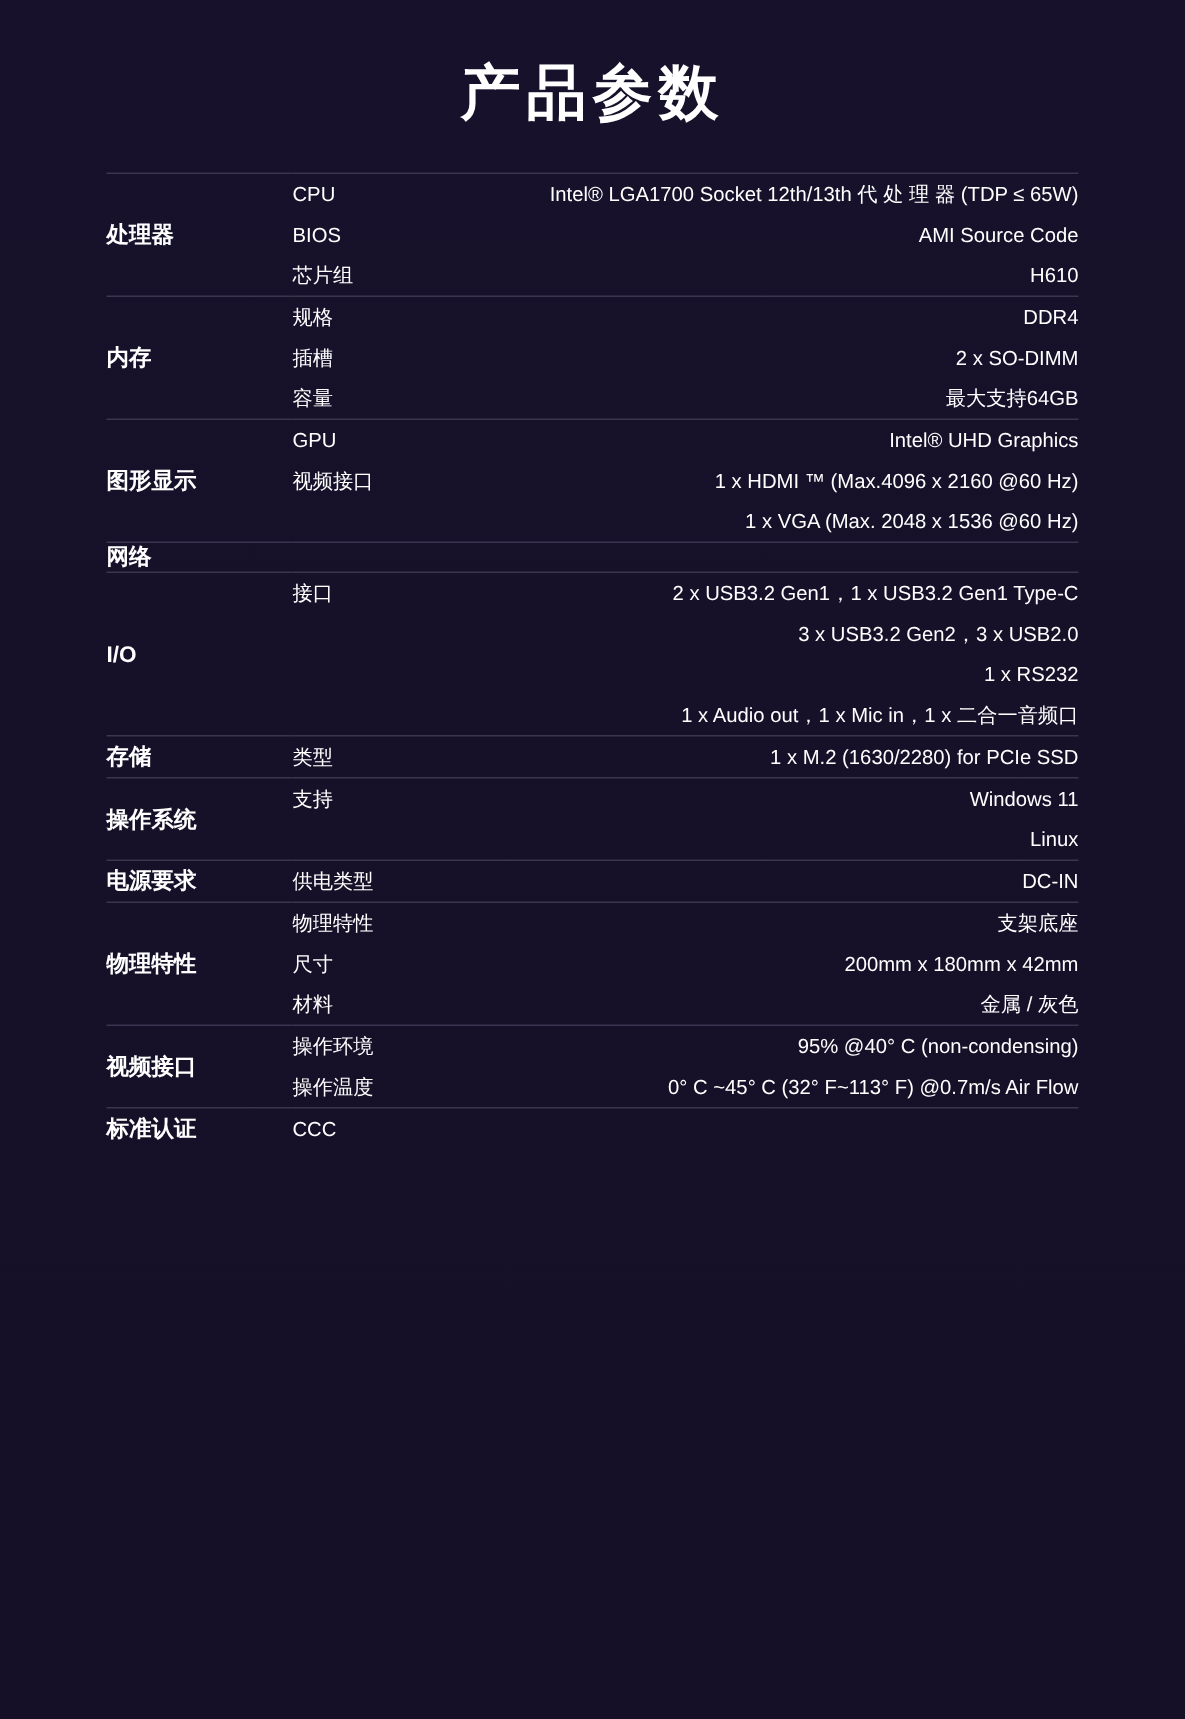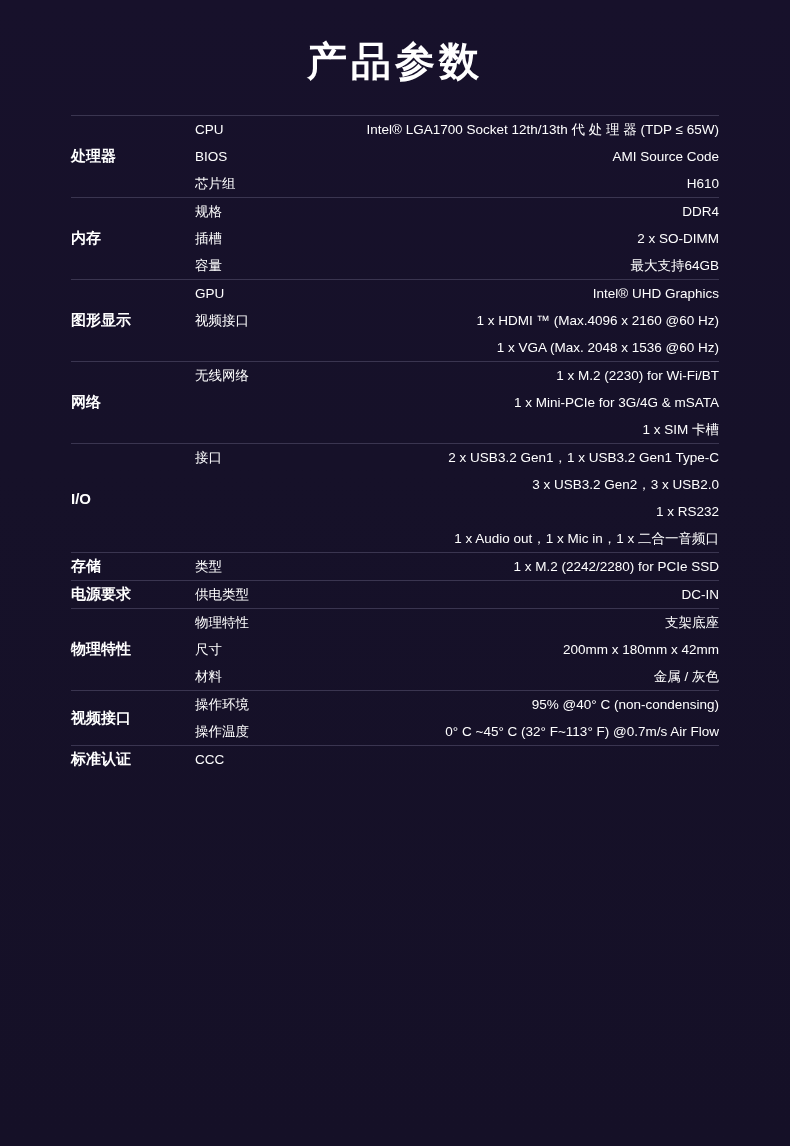--- a/index.html
+++ b/index.html
@@ -163,28 +163,20 @@
                 </tr>
               </tbody>
             </table>
           </td>
         </tr>
         <tr class="group-row">
           <td class="cat">网络</td>
           <td class="rows">
             <table class="inner">
               <tbody>
-                <tr>
-                  <td class="label line pad-top-6">无线网络</td>
-                  <td class="value pad-top-6">
-                    <span class="blk line">1 x  M.2 (2230) for Wi-Fi/BT</span>
-                    <span class="blk line">1 x Mini-PCIe for 3G/4G &amp; mSATA</span>
-                    <span class="blk line">1 x SIM 卡槽</span>
-                  </td>
-                </tr>
               </tbody>
             </table>
           </td>
         </tr>
         <tr class="group-row">
           <td class="cat">I/O</td>
           <td class="rows">
             <table class="inner">
               <tbody>
                 <tr>
@@ -201,21 +193,37 @@
           </td>
         </tr>
         <tr class="group-row">
           <td class="cat">存储</td>
           <td class="rows">
             <table class="inner">
               <tbody>
                 <tr>
                   <td class="label line pad-top-6">类型</td>
                   <td class="value pad-top-6">
-                    <span class="blk line">1 x M.2 (2242/2280) for PCIe SSD</span>
+                    <span class="blk line">1 x M.2 (1630/2280) for PCIe SSD</span>
+                  </td>
+                </tr>
+              </tbody>
+            </table>
+          </td>
+        </tr>
+        <tr class="group-row">
+          <td class="cat">操作系统</td>
+          <td class="rows">
+            <table class="inner">
+              <tbody>
+                <tr>
+                  <td class="label line pad-top-6">支持</td>
+                  <td class="value pad-top-6">
+                    <span class="blk line">Windows 11</span>
+                    <span class="blk line"> Linux</span>
                   </td>
                 </tr>
               </tbody>
             </table>
           </td>
         </tr>
         <tr class="group-row">
           <td class="cat">电源要求</td>
           <td class="rows">
             <table class="inner">

